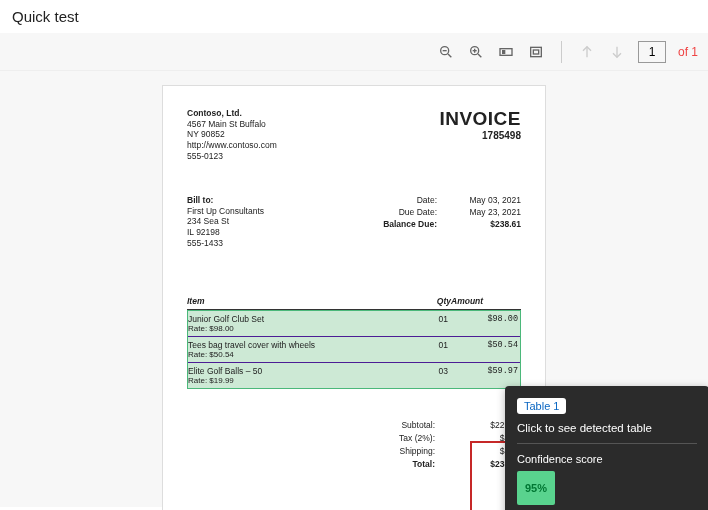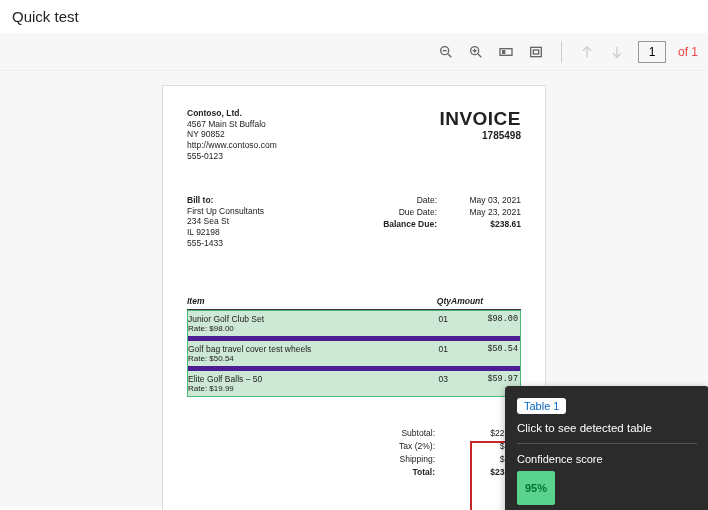--- a/index.html
+++ b/index.html
@@ -26,21 +26,21 @@
 .dates { text-align: right; }
 .dates .drow { display: flex; justify-content: flex-end; gap: 24px; line-height: 1.4; }
 .dates .dlbl { min-width: 60px; text-align: right; }
 .dates .dval { min-width: 60px; text-align: right; }
 .tbl { margin-top: 48px; width: 100%; }
 .tbl-head { display: flex; border-bottom: 1px solid #333; font-weight: 700; font-style: italic; padding-bottom: 3px; }
 .col-item { flex: 1; }
 .col-qty { width: 46px; text-align: right; }
 .col-amt { width: 70px; text-align: left; }
 .tbl-body { background: #cde9d5; border: 1px solid #4bb87a; }
-.tbl-row { display: flex; border-bottom: 5px solid #4c1d95; padding: 3px 0 3px 0; }
+.tbl-row { display: flex; border-bottom: 1px solid #4c1d95; padding: 3px 0 3px 0; }
 .tbl-row:last-child { border-bottom: none; }
 .item-cell { flex: 1; }
 .item-name { font-weight: 400; }
 .item-rate { font-size: 8px; }
 .qty-cell { width: 46px; text-align: right; padding-right: 2px; }
 .amt-cell { width: 70px; text-align: right; padding-right: 2px; font-family: Liberation Mono, monospace; }
 .totals { margin-top: 30px; }
 .totals .trow { display: flex; justify-content: flex-end; gap: 36px; line-height: 1.5; font-size: 8.5px; }
 .totals .tlbl { min-width: 60px; text-align: right; }
 .totals .tval { min-width: 50px; text-align: right; }
@@ -154,21 +154,21 @@
         <div class="tbl-row">
           <div class="item-cell">
               <div class="item-name">Junior Golf Club Set</div>
               <div class="item-rate">Rate: $98.00</div>
             </div>
           <div class="qty-cell">01</div>
           <div class="amt-cell">$98.00</div>
         </div>
         <div class="tbl-row">
           <div class="item-cell">
-              <div class="item-name">Golf bag travel cover test wheels</div>
+              <div class="item-name">Tees bag travel cover with wheels</div>
               <div class="item-rate">Rate: $50.54</div>
             </div>
           <div class="qty-cell">01</div>
           <div class="amt-cell">$50.54</div>
         </div>
         <div class="tbl-row">
           <div class="item-cell">
               <div class="item-name">Elite Golf Balls – 50</div>
               <div class="item-rate">Rate: $19.99</div>
             </div>

